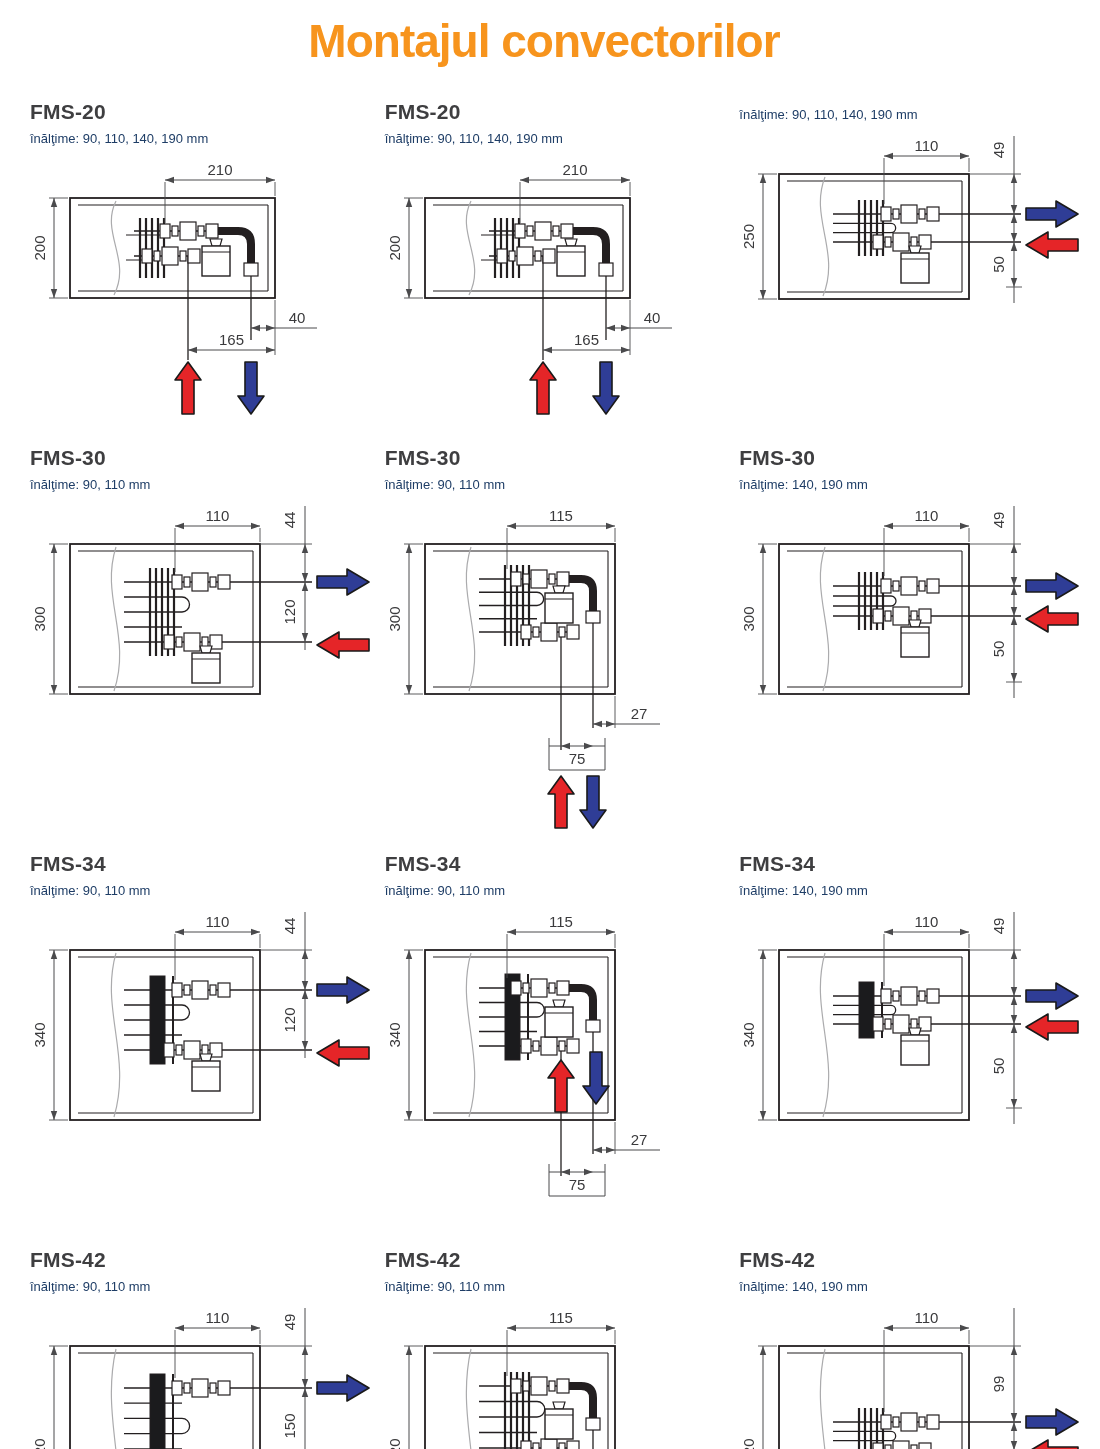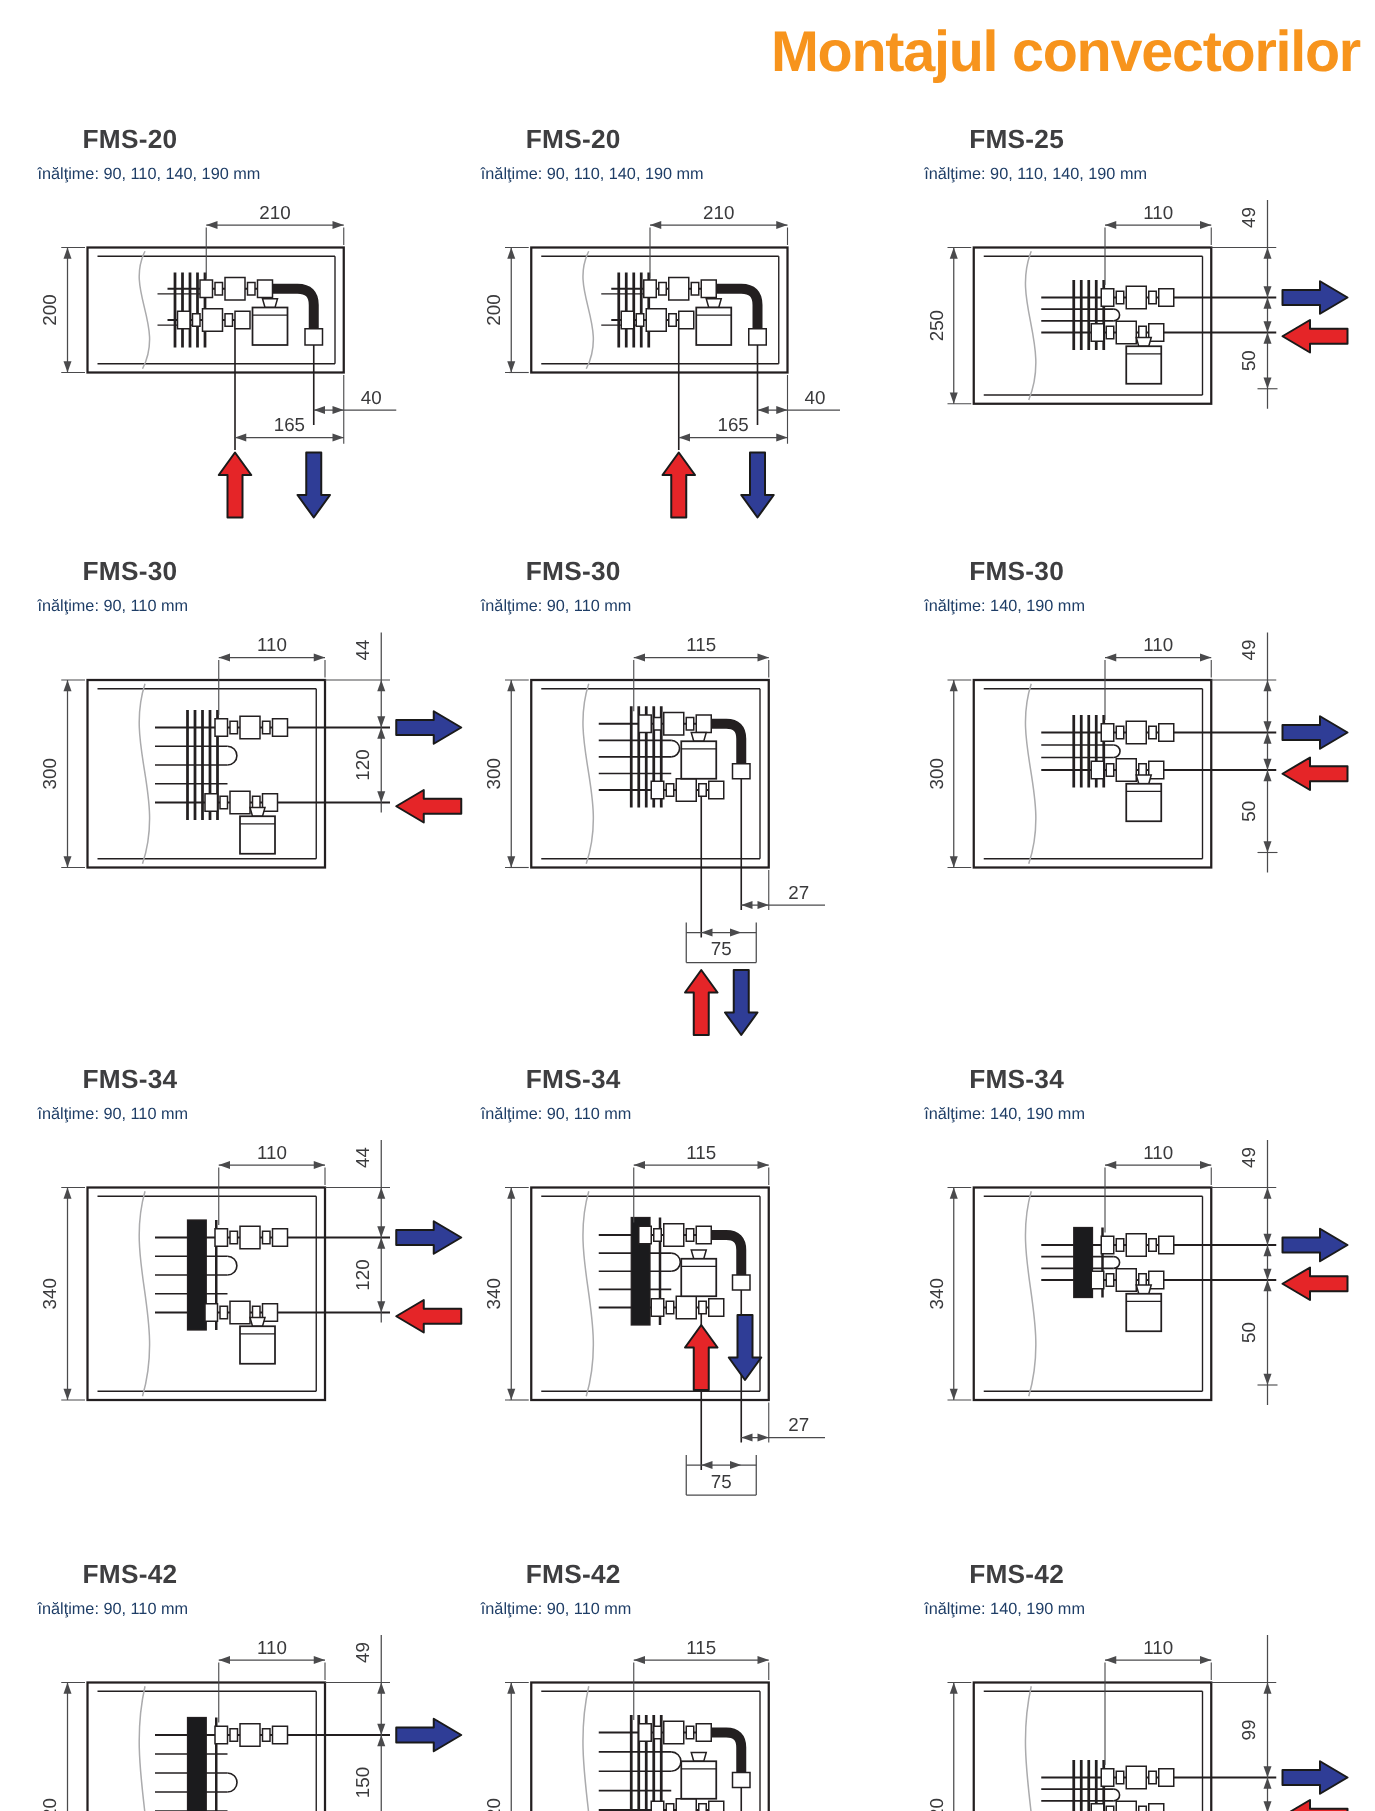--- a/index.html
+++ b/index.html
@@ -1,22 +1,22 @@
 <!DOCTYPE html>
 <html><head>
 <meta charset="utf-8">
 <style>
   html,body{margin:0;padding:0;background:#ffffff;}
   body{width:1100px;font-family:"Liberation Sans",sans-serif;}
   .page{width:1100px;box-sizing:border-box;}
-  .page-header{text-align:right;padding:14px 12px 4px 0;}
+  .page-header{text-align:center;padding:14px 12px 4px 0;}
   .page-title{display:inline-block;font-size:46px;font-weight:bold;color:#F7941D;letter-spacing:-1px;}
   .grid{display:grid;grid-template-columns:repeat(3,1fr);column-gap:8px;row-gap:18px;padding:28px 14px 10px 30px;}
   .cell{min-width:0;}
-  .model{font-size:21px;font-weight:600;color:#3E3E40;letter-spacing:.2px;margin-left:36px;}
+  .model{font-size:21px;font-weight:600;color:#3E3E40;letter-spacing:.2px;}
   .hlabel{font-size:13px;color:#1E3D66;margin-top:7px;}
   svg.diagram{display:block;margin-top:2px;}
   text{font-family:"Liberation Sans",sans-serif;}
 </style>
 </head>
 <body>
 
 <div class="page">
   <div class="page-header">
     <span class="page-title">Montajul convectorilor</span>
@@ -136,21 +136,20 @@
           <text x="267" y="175" fill="#3A3A3C" font-size="15" text-anchor="middle">40</text>
           <line x1="158" y1="202" x2="245" y2="202" stroke="#4A4A4C" stroke-width="1"></line>
           <polygon points="158,202,167,198.8,167,205.2" fill="#4A4A4C"></polygon>
           <polygon points="245,202,236,198.8,236,205.2" fill="#4A4A4C"></polygon>
           <text x="201.5" y="197" fill="#3A3A3C" font-size="15" text-anchor="middle">165</text>
           <polygon points="158,214,171,232,164,232,164,266,152,266,152,232,145,232" fill="#E52528" stroke="#1A1A1A" stroke-width="1.6" stroke-linejoin="round"></polygon>
           <polygon points="215,214,227,214,227,248,234,248,221,266,208,248,215,248" fill="#2F3D96" stroke="#1A1A1A" stroke-width="1.6" stroke-linejoin="round"></polygon>
         </svg>
     </div>
     <div class="cell">
-      <div class="model">FMS-25</div>
       <div class="hlabel">înălţime: 90, 110, 140, 190 mm</div>
       <svg class="diagram" width="345" height="280" viewBox="0 0 345 280">
           <rect x="40" y="50" width="190" height="125" fill="none" stroke="#231F20" stroke-width="1.8"></rect>
           <line x1="48" y1="57" x2="223" y2="57" stroke="#231F20" stroke-width="1.1"></line>
           <line x1="48" y1="168" x2="223" y2="168" stroke="#231F20" stroke-width="1.1"></line>
           <line x1="223" y1="57" x2="223" y2="168" stroke="#231F20" stroke-width="1.1"></line>
           <path d="M86,53 C70,93.75 102,127.5 84,172" stroke="#ABABAD" stroke-width="1.2" fill="none"></path>
           <line x1="94" y1="90" x2="282" y2="90" stroke="#231F20" stroke-width="1.6"></line>
           <line x1="94" y1="118" x2="282" y2="118" stroke="#231F20" stroke-width="1.6"></line>
           <line x1="94" y1="99.33333333333333" x2="152" y2="99.33333333333333" stroke="#231F20" stroke-width="1.3"></line>

